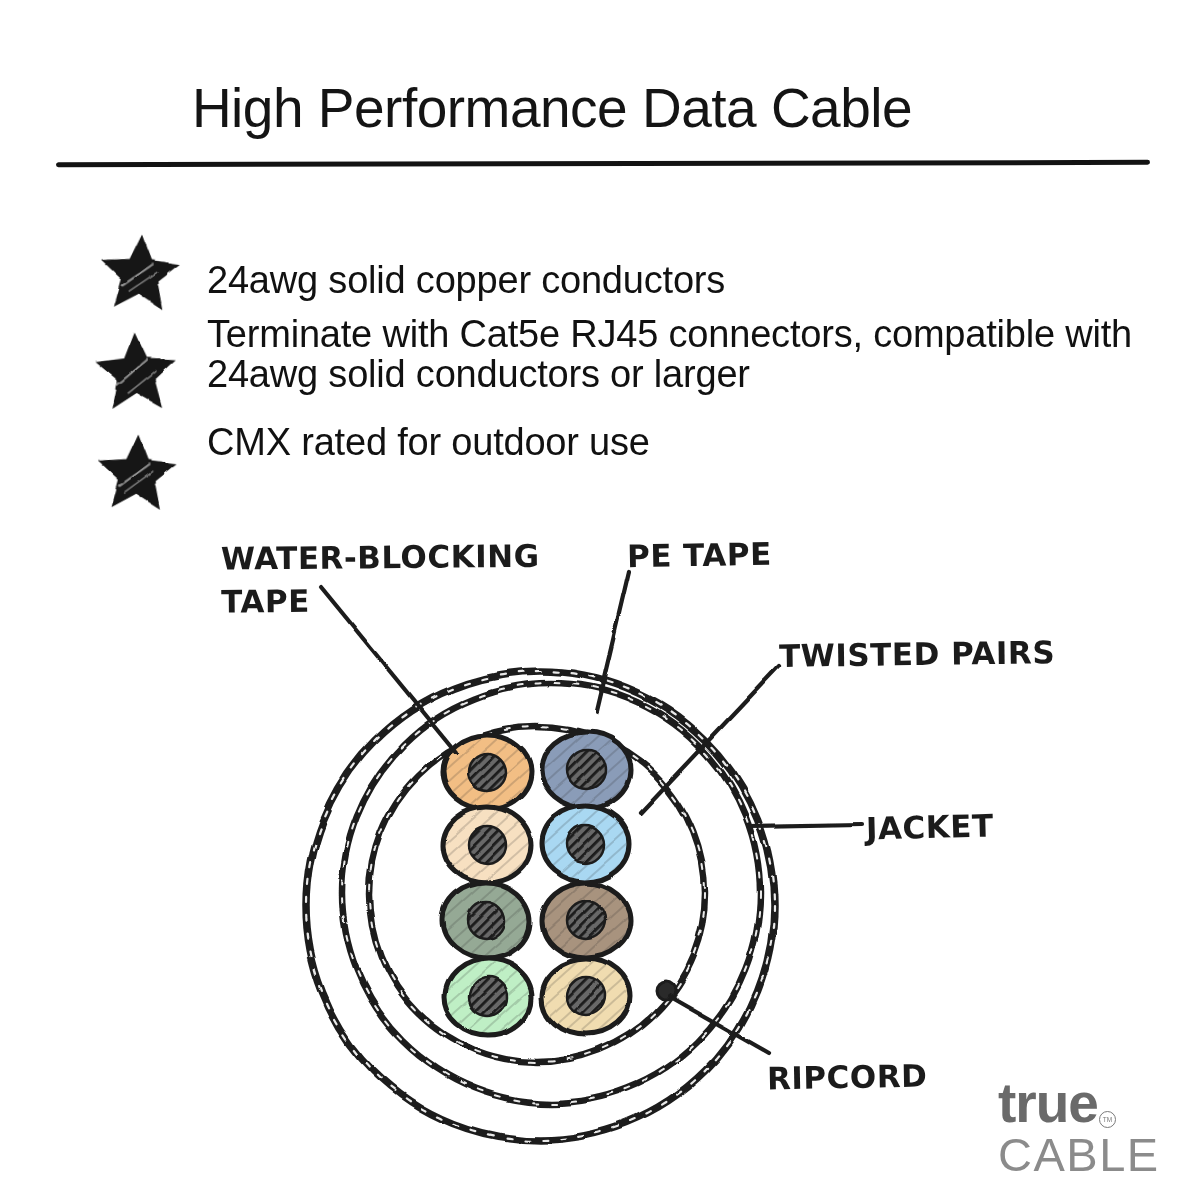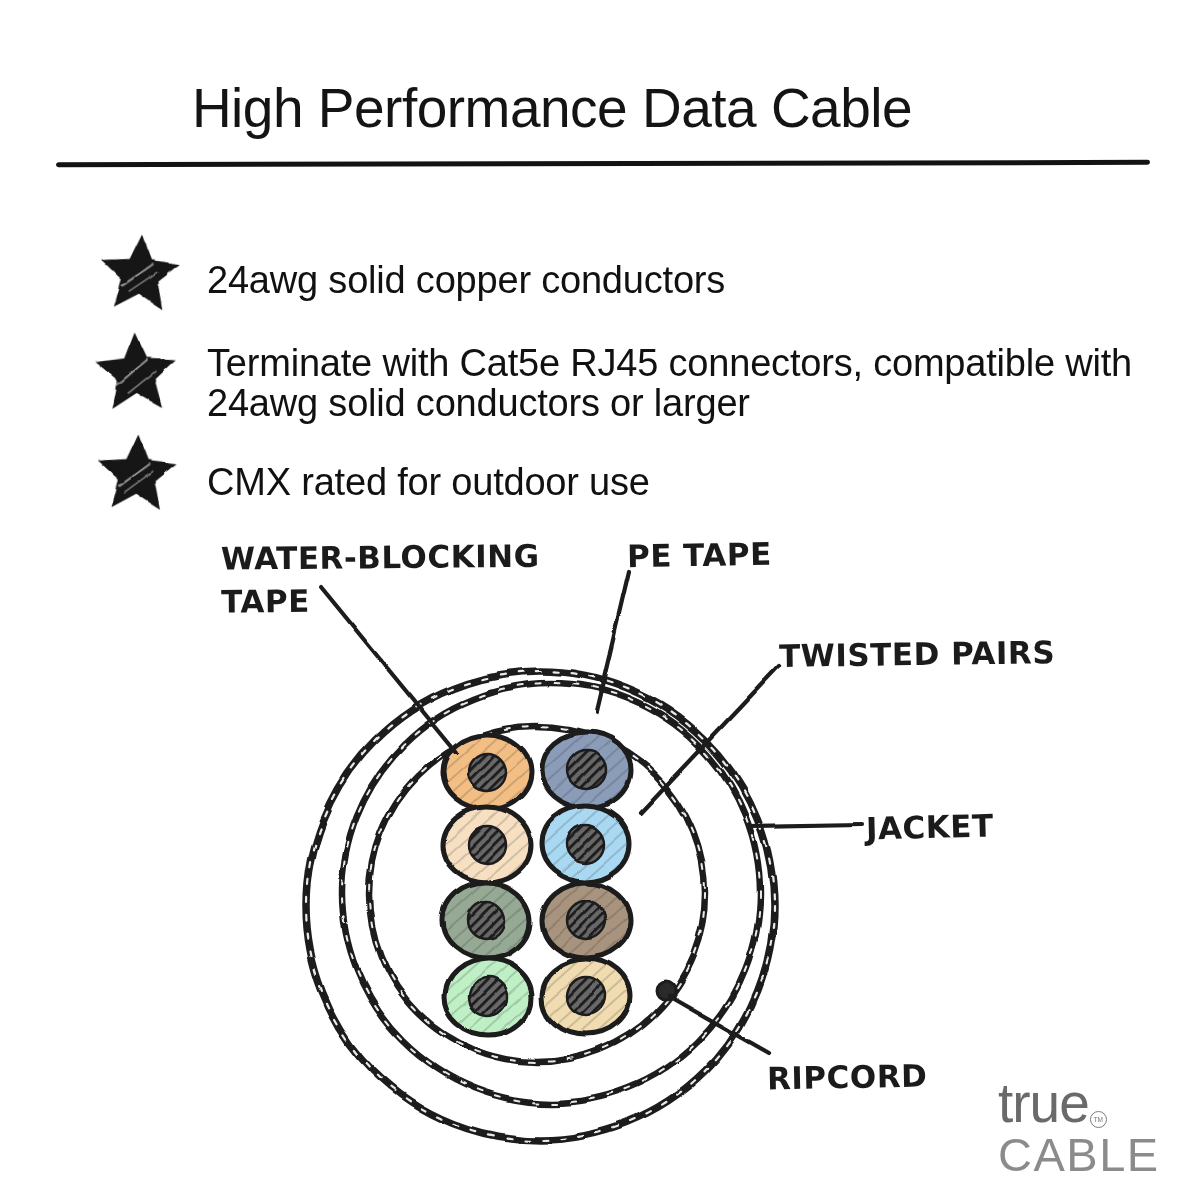--- a/index.html
+++ b/index.html
@@ -17,35 +17,35 @@
   }
   .feature{position:absolute;left:0;top:0;}
   .feature .star{position:absolute;}
   .feature .ftext{
     position:absolute;left:207px;font-size:38px;line-height:40px;color:#111111;
     width:940px;letter-spacing:-0.2px;
   }
   .f1 .star{left:97px;top:230px;transform:rotate(3deg);}
   .f1 .ftext{top:260px;}
   .f2 .star{left:92px;top:328px;transform:rotate(-2deg);}
-  .f2 .ftext{top:343px;}
+  .f2 .ftext{top:314px;}
   .f3 .star{left:94px;top:430px;transform:rotate(2deg);}
-  .f3 .ftext{top:462px;}
+  .f3 .ftext{top:422px;}
   .dlabel{
     position:absolute;font-family:"DejaVu Sans", sans-serif;font-weight:700;
     font-size:31px;line-height:1.4;color:#1b1b1b;letter-spacing:0.5px;white-space:nowrap;
   }
   .lbl-wbt{left:221px;top:536px;width:360px;white-space:normal;transform:rotate(-0.5deg);}
   .lbl-pe{left:627px;top:534px;transform:rotate(-1deg);}
   .lbl-tp{left:779px;top:633px;transform:rotate(-0.8deg);}
   .lbl-jacket{left:866px;top:806px;transform:rotate(-1.5deg);}
   .lbl-ripcord{left:767px;top:1056px;transform:rotate(-1deg);}
   .diagram-svg{position:absolute;left:0;top:0;}
   .logo{position:absolute;right:22px;top:1076px;text-align:left;width:180px;}
-  .logo-top{font-size:55px;font-weight:400;color:#6a6a6a;letter-spacing:-1px;line-height:1;}
+  .logo-top{font-size:55px;font-weight:700;color:#6a6a6a;letter-spacing:-1px;line-height:1;}
   .logo-tm{
     display:inline-block;vertical-align:baseline;width:15px;height:15px;border:1.5px solid #7a7a7a;
     border-radius:50%;font-size:6.5px;font-weight:400;color:#7a7a7a;text-align:center;line-height:15px;
     margin-left:1px;letter-spacing:0;
   }
   .logo-bottom{font-size:47px;font-weight:400;color:#8b8b8b;letter-spacing:1.5px;line-height:1;margin-top:0;}
 </style>
 </head>
 <body>
 

